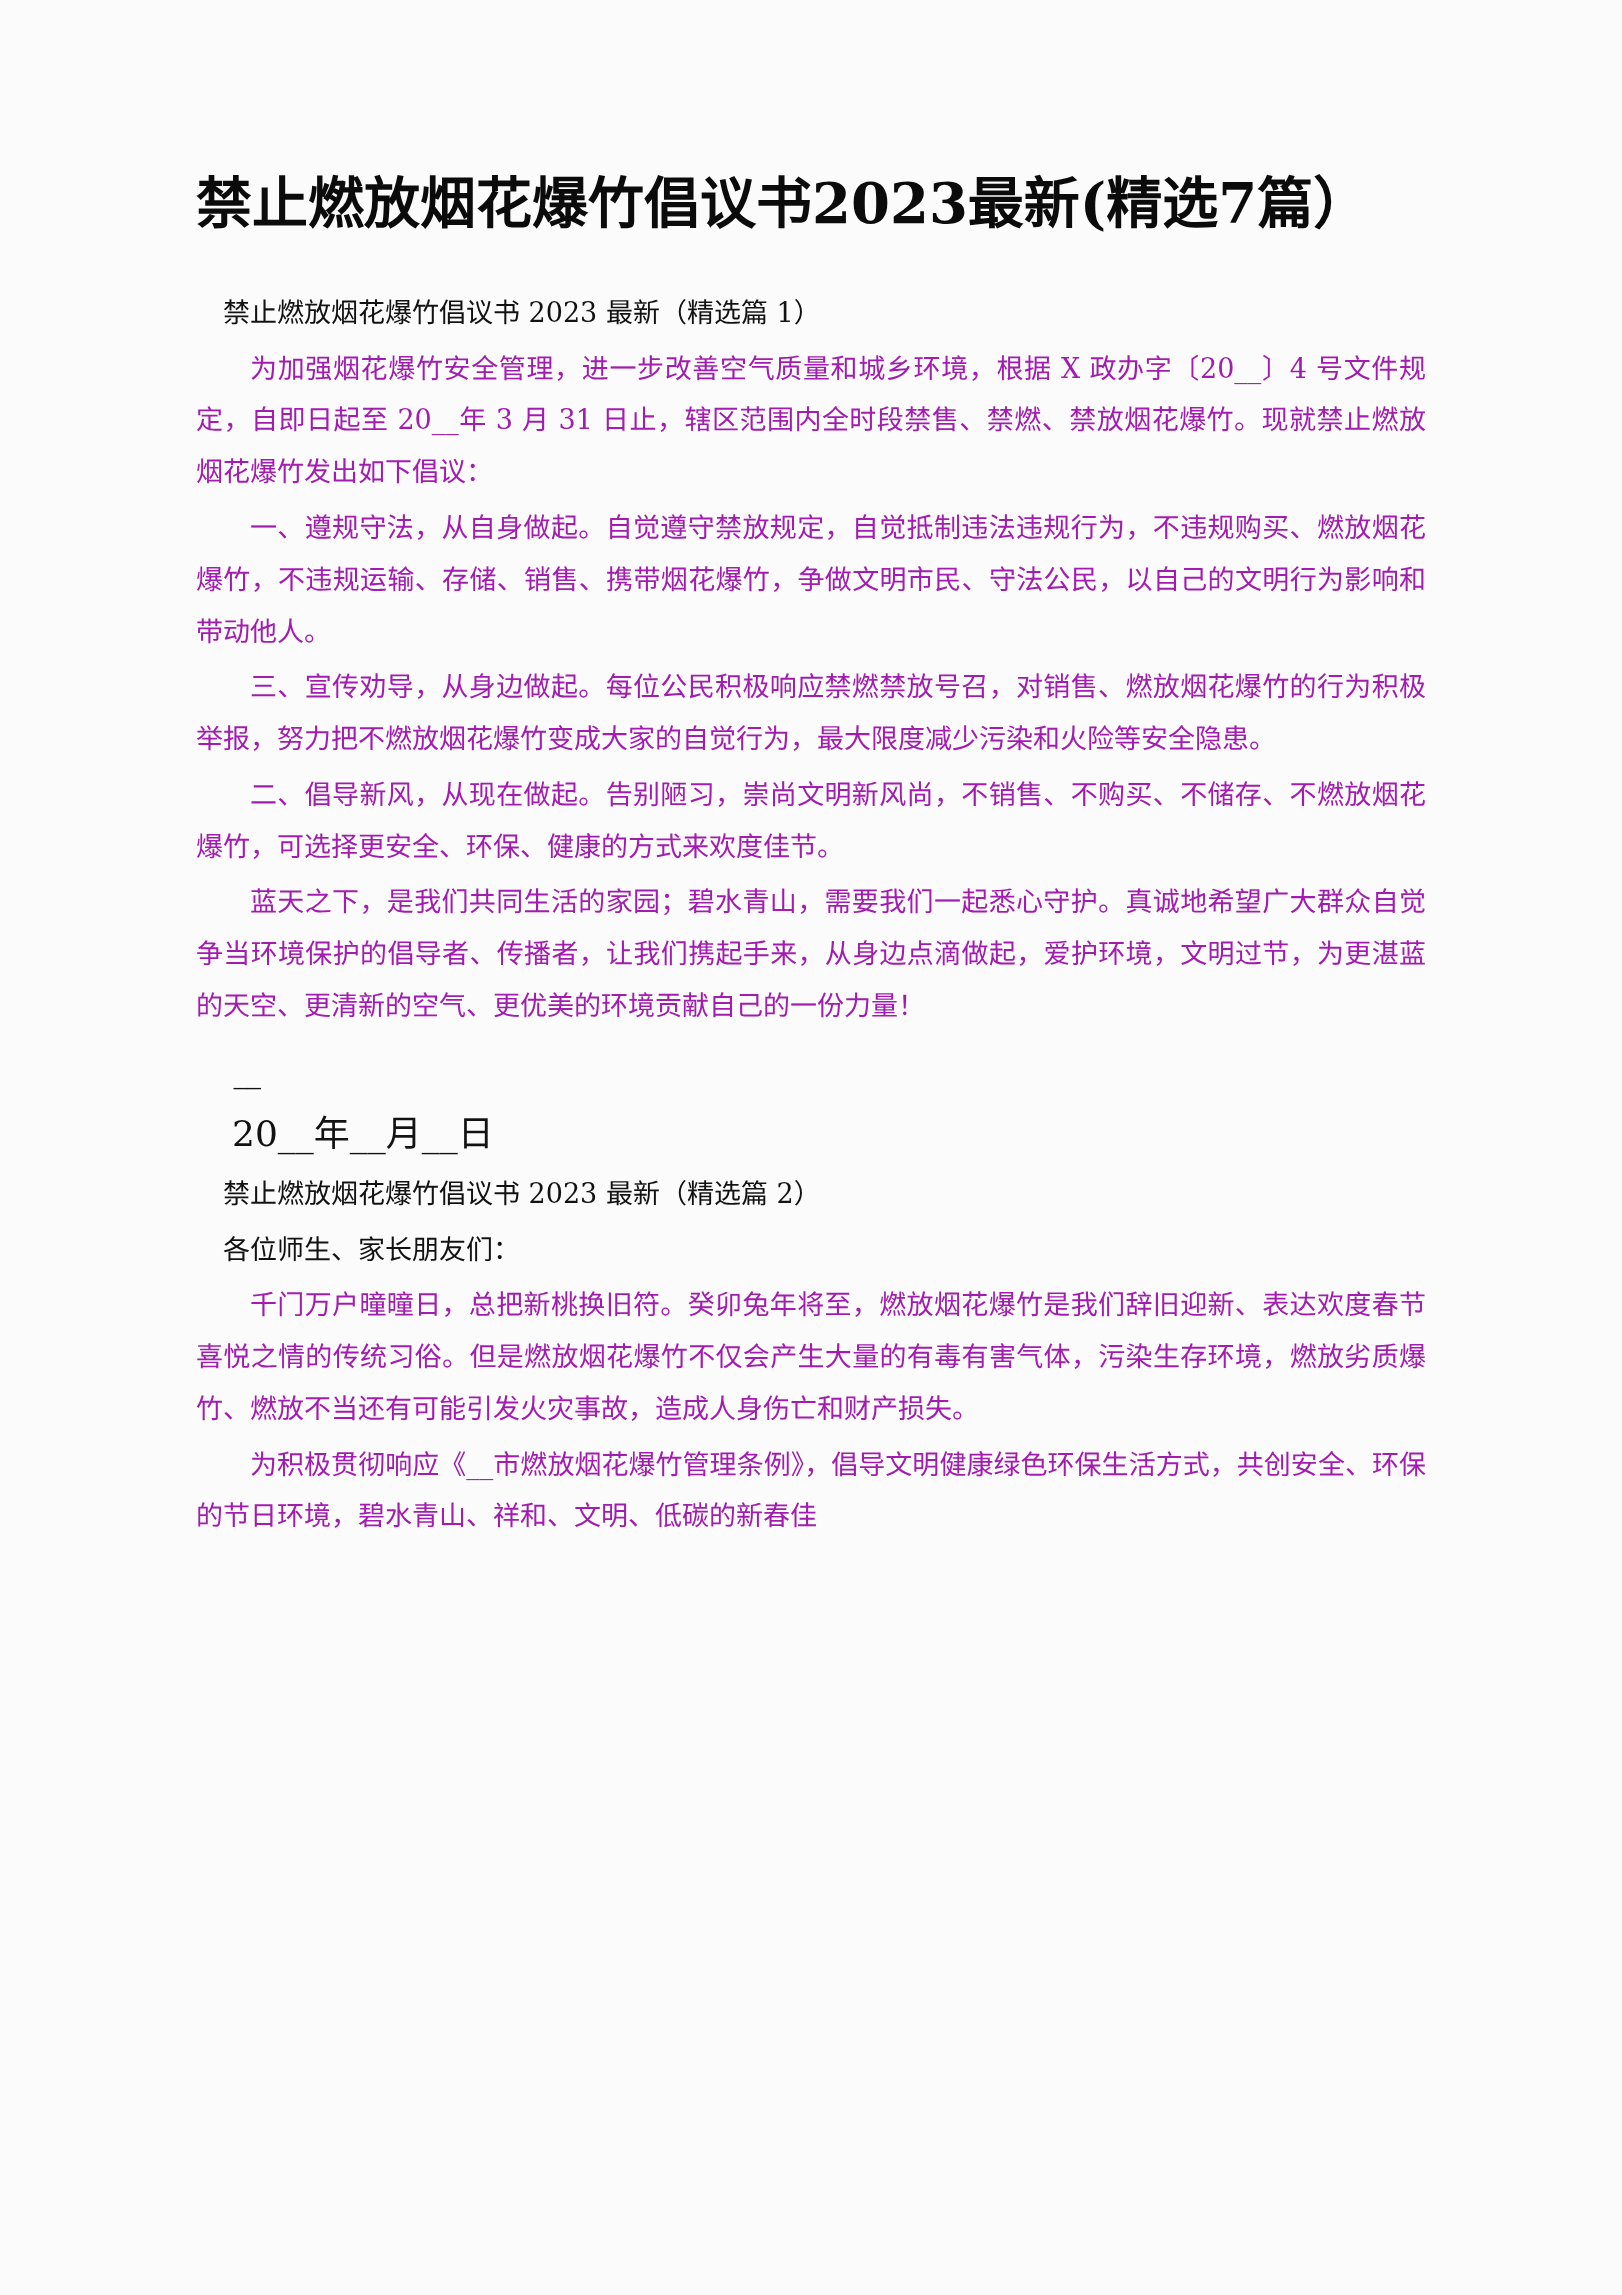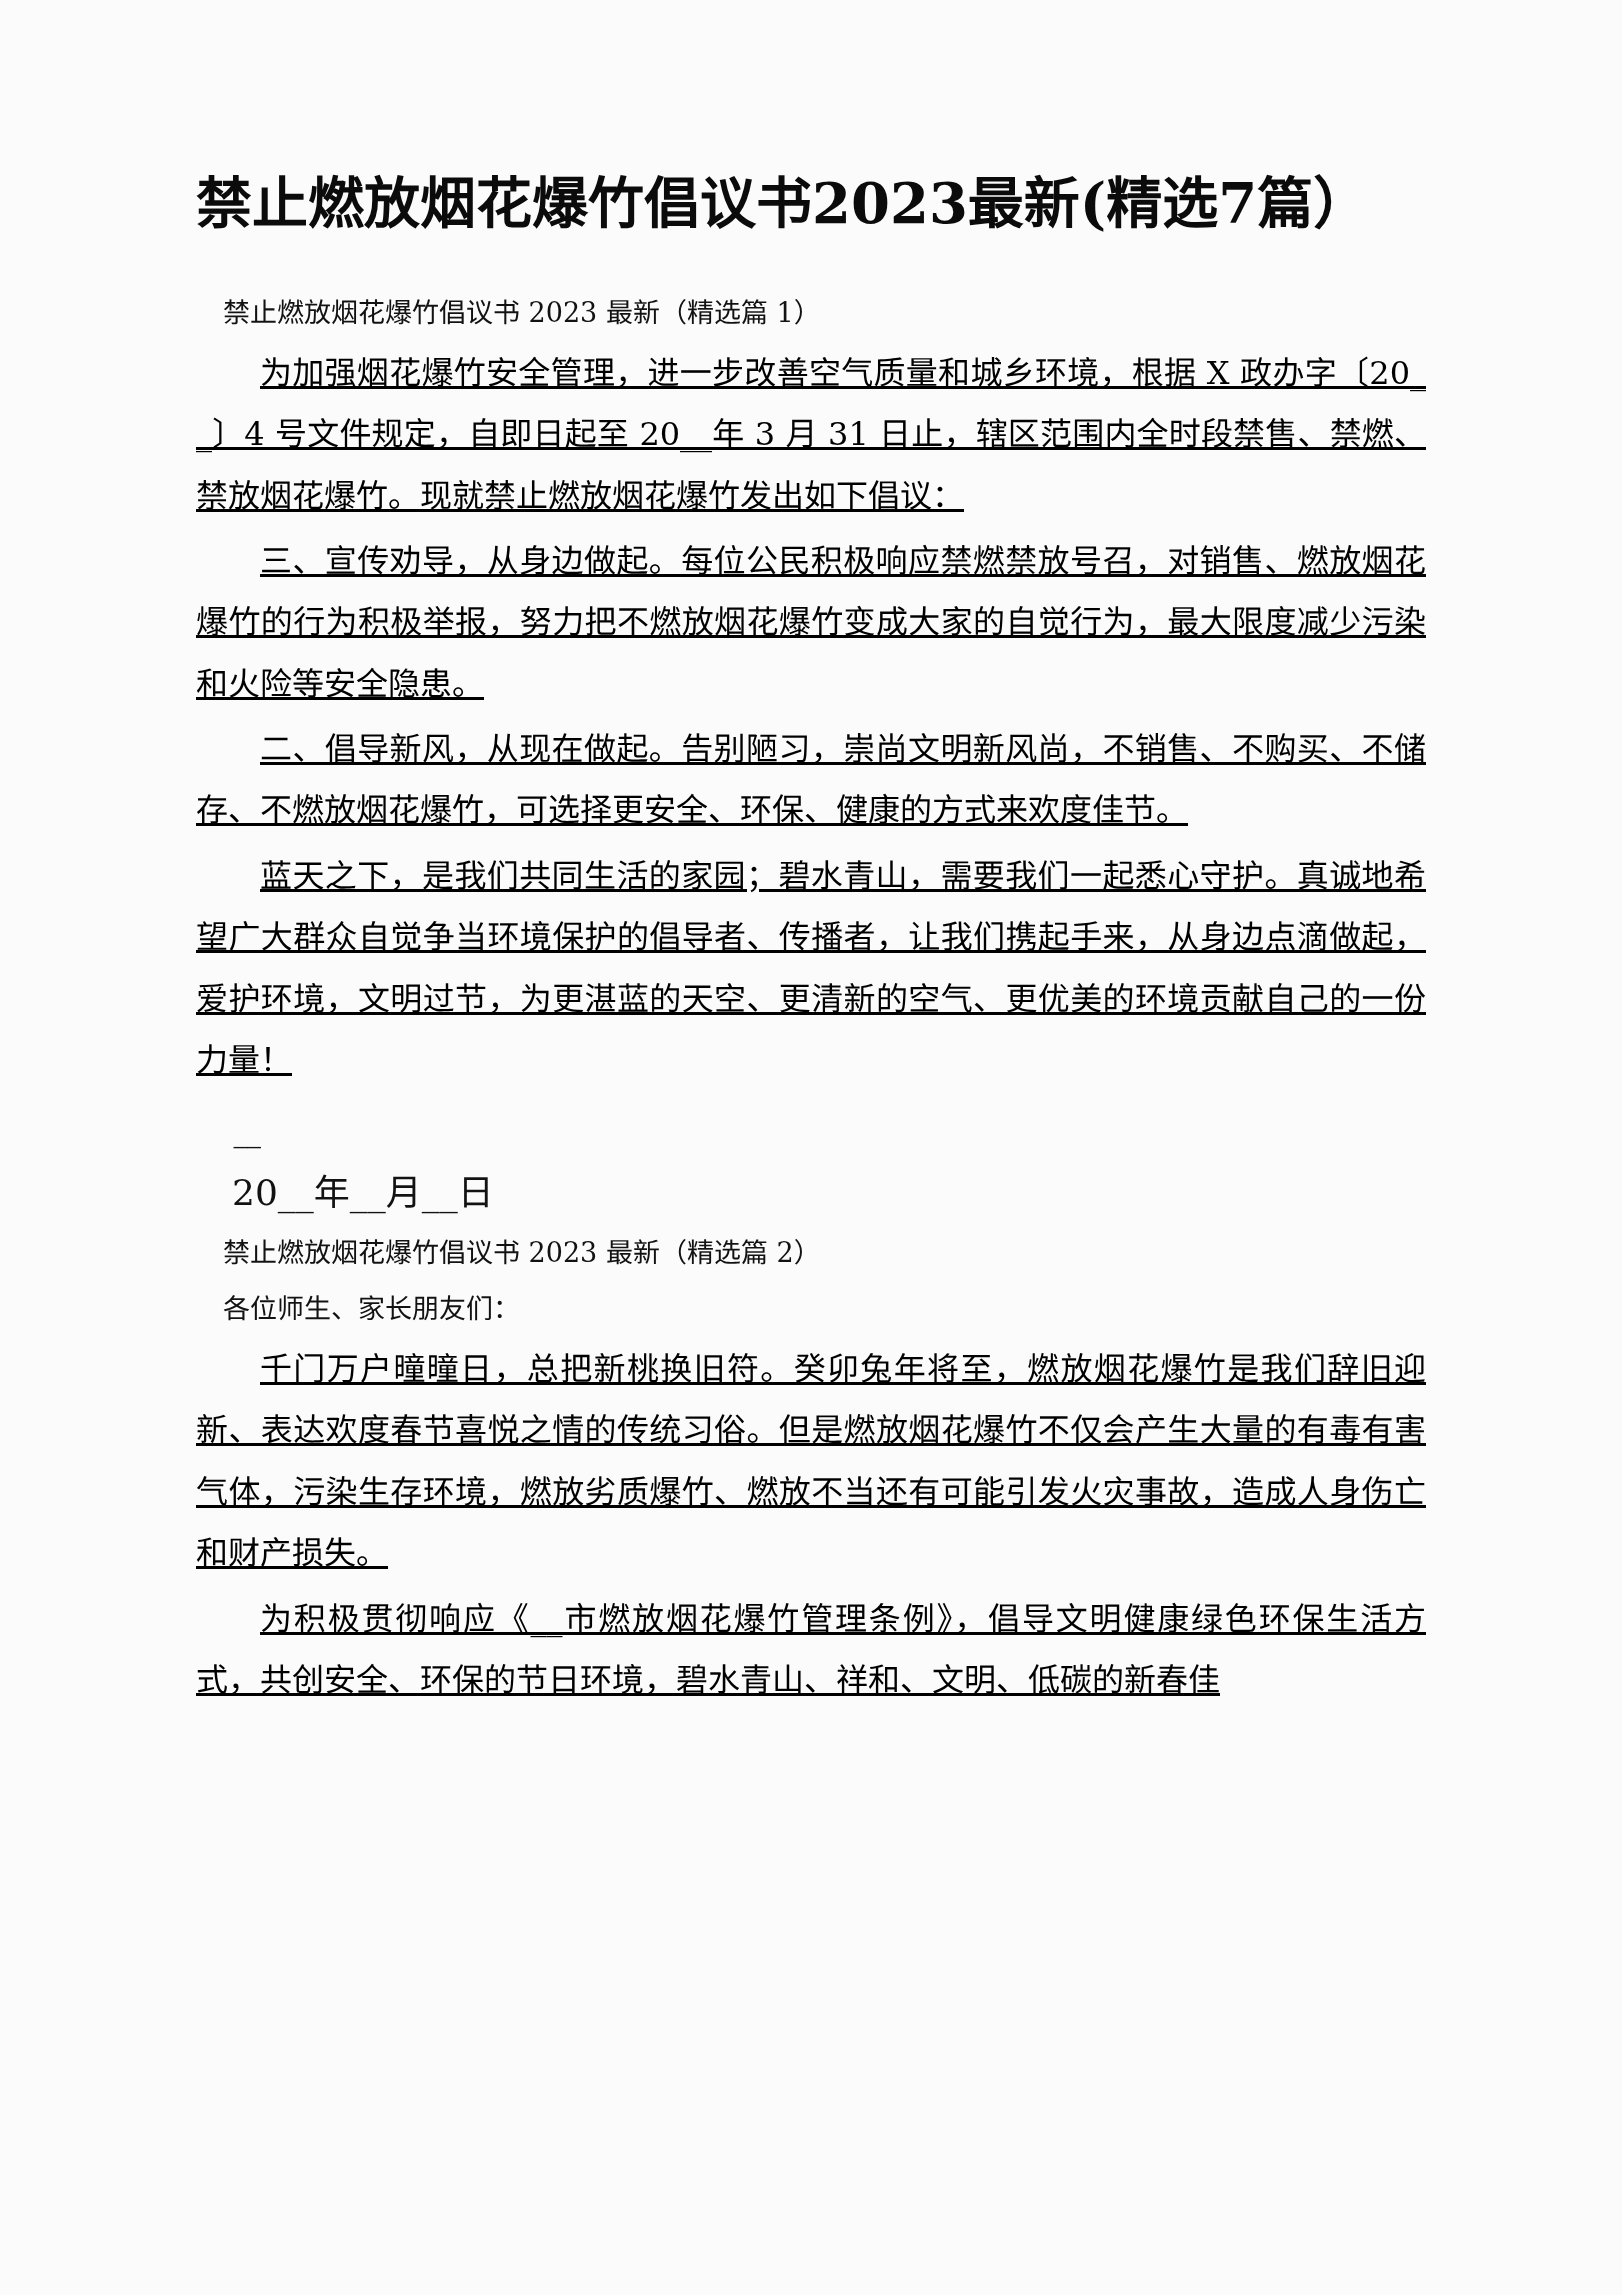--- a/index.html
+++ b/index.html
@@ -44,30 +44,29 @@
     color: #0b0b0b;
   }
 
   
   .body-block {
     margin-top: 46px;
   }
 
   p.para {
     font-family: "DejaVu Serif", "Liberation Serif", serif;
-    font-size: 32px;
+    font-size: 27px;
     line-height: 1.92;
     margin: 0 0 3.9px 0;
     padding: 0;
     text-align: justify;
     text-justify: inter-character;
     text-indent: 2em;
     word-break: break-all;
-    color: #000000;
-    text-decoration: underline;
+    color: #a21caf;
   }
 
   
   p.section-head {
     font-family: "DejaVu Serif", "Liberation Serif", serif;
     font-size: 27px;
     line-height: 1.92;
     margin: 0 0 3.9px 0;
     text-indent: 1em;
     word-break: break-all;
@@ -101,20 +100,21 @@
   <div class="page-inner">
 
     <h1 class="doc-title">禁止燃放烟花爆竹倡议书2023最新(精选7篇）</h1>
 
     <div class="body-block">
 
       <p class="section-head">禁止燃放烟花爆竹倡议书 2023 最新（精选篇 1）</p>
 
       <p class="para">为加强烟花爆竹安全管理，进一步改善空气质量和城乡环境，根据 X 政办字〔20__〕4 号文件规定，自即日起至 20__年 3 月 31 日止，辖区范围内全时段禁售、禁燃、禁放烟花爆竹。现就禁止燃放烟花爆竹发出如下倡议：</p>
 
+      <p class="para">一、遵规守法，从自身做起。自觉遵守禁放规定，自觉抵制违法违规行为，不违规购买、燃放烟花爆竹，不违规运输、存储、销售、携带烟花爆竹，争做文明市民、守法公民，以自己的文明行为影响和带动他人。</p>
 
       <p class="para">三、宣传劝导，从身边做起。每位公民积极响应禁燃禁放号召，对销售、燃放烟花爆竹的行为积极举报，努力把不燃放烟花爆竹变成大家的自觉行为，最大限度减少污染和火险等安全隐患。</p>
 
       <p class="para">二、倡导新风，从现在做起。告别陋习，崇尚文明新风尚，不销售、不购买、不储存、不燃放烟花爆竹，可选择更安全、环保、健康的方式来欢度佳节。</p>
 
       <p class="para">蓝天之下，是我们共同生活的家园；碧水青山，需要我们一起悉心守护。真诚地希望广大群众自觉争当环境保护的倡导者、传播者，让我们携起手来，从身边点滴做起，爱护环境，文明过节，为更湛蓝的天空、更清新的空气、更优美的环境贡献自己的一份力量！</p>
 
       <p class="blank-rule">__</p>
 
       <p class="sig-line">20__年__月__日</p>

